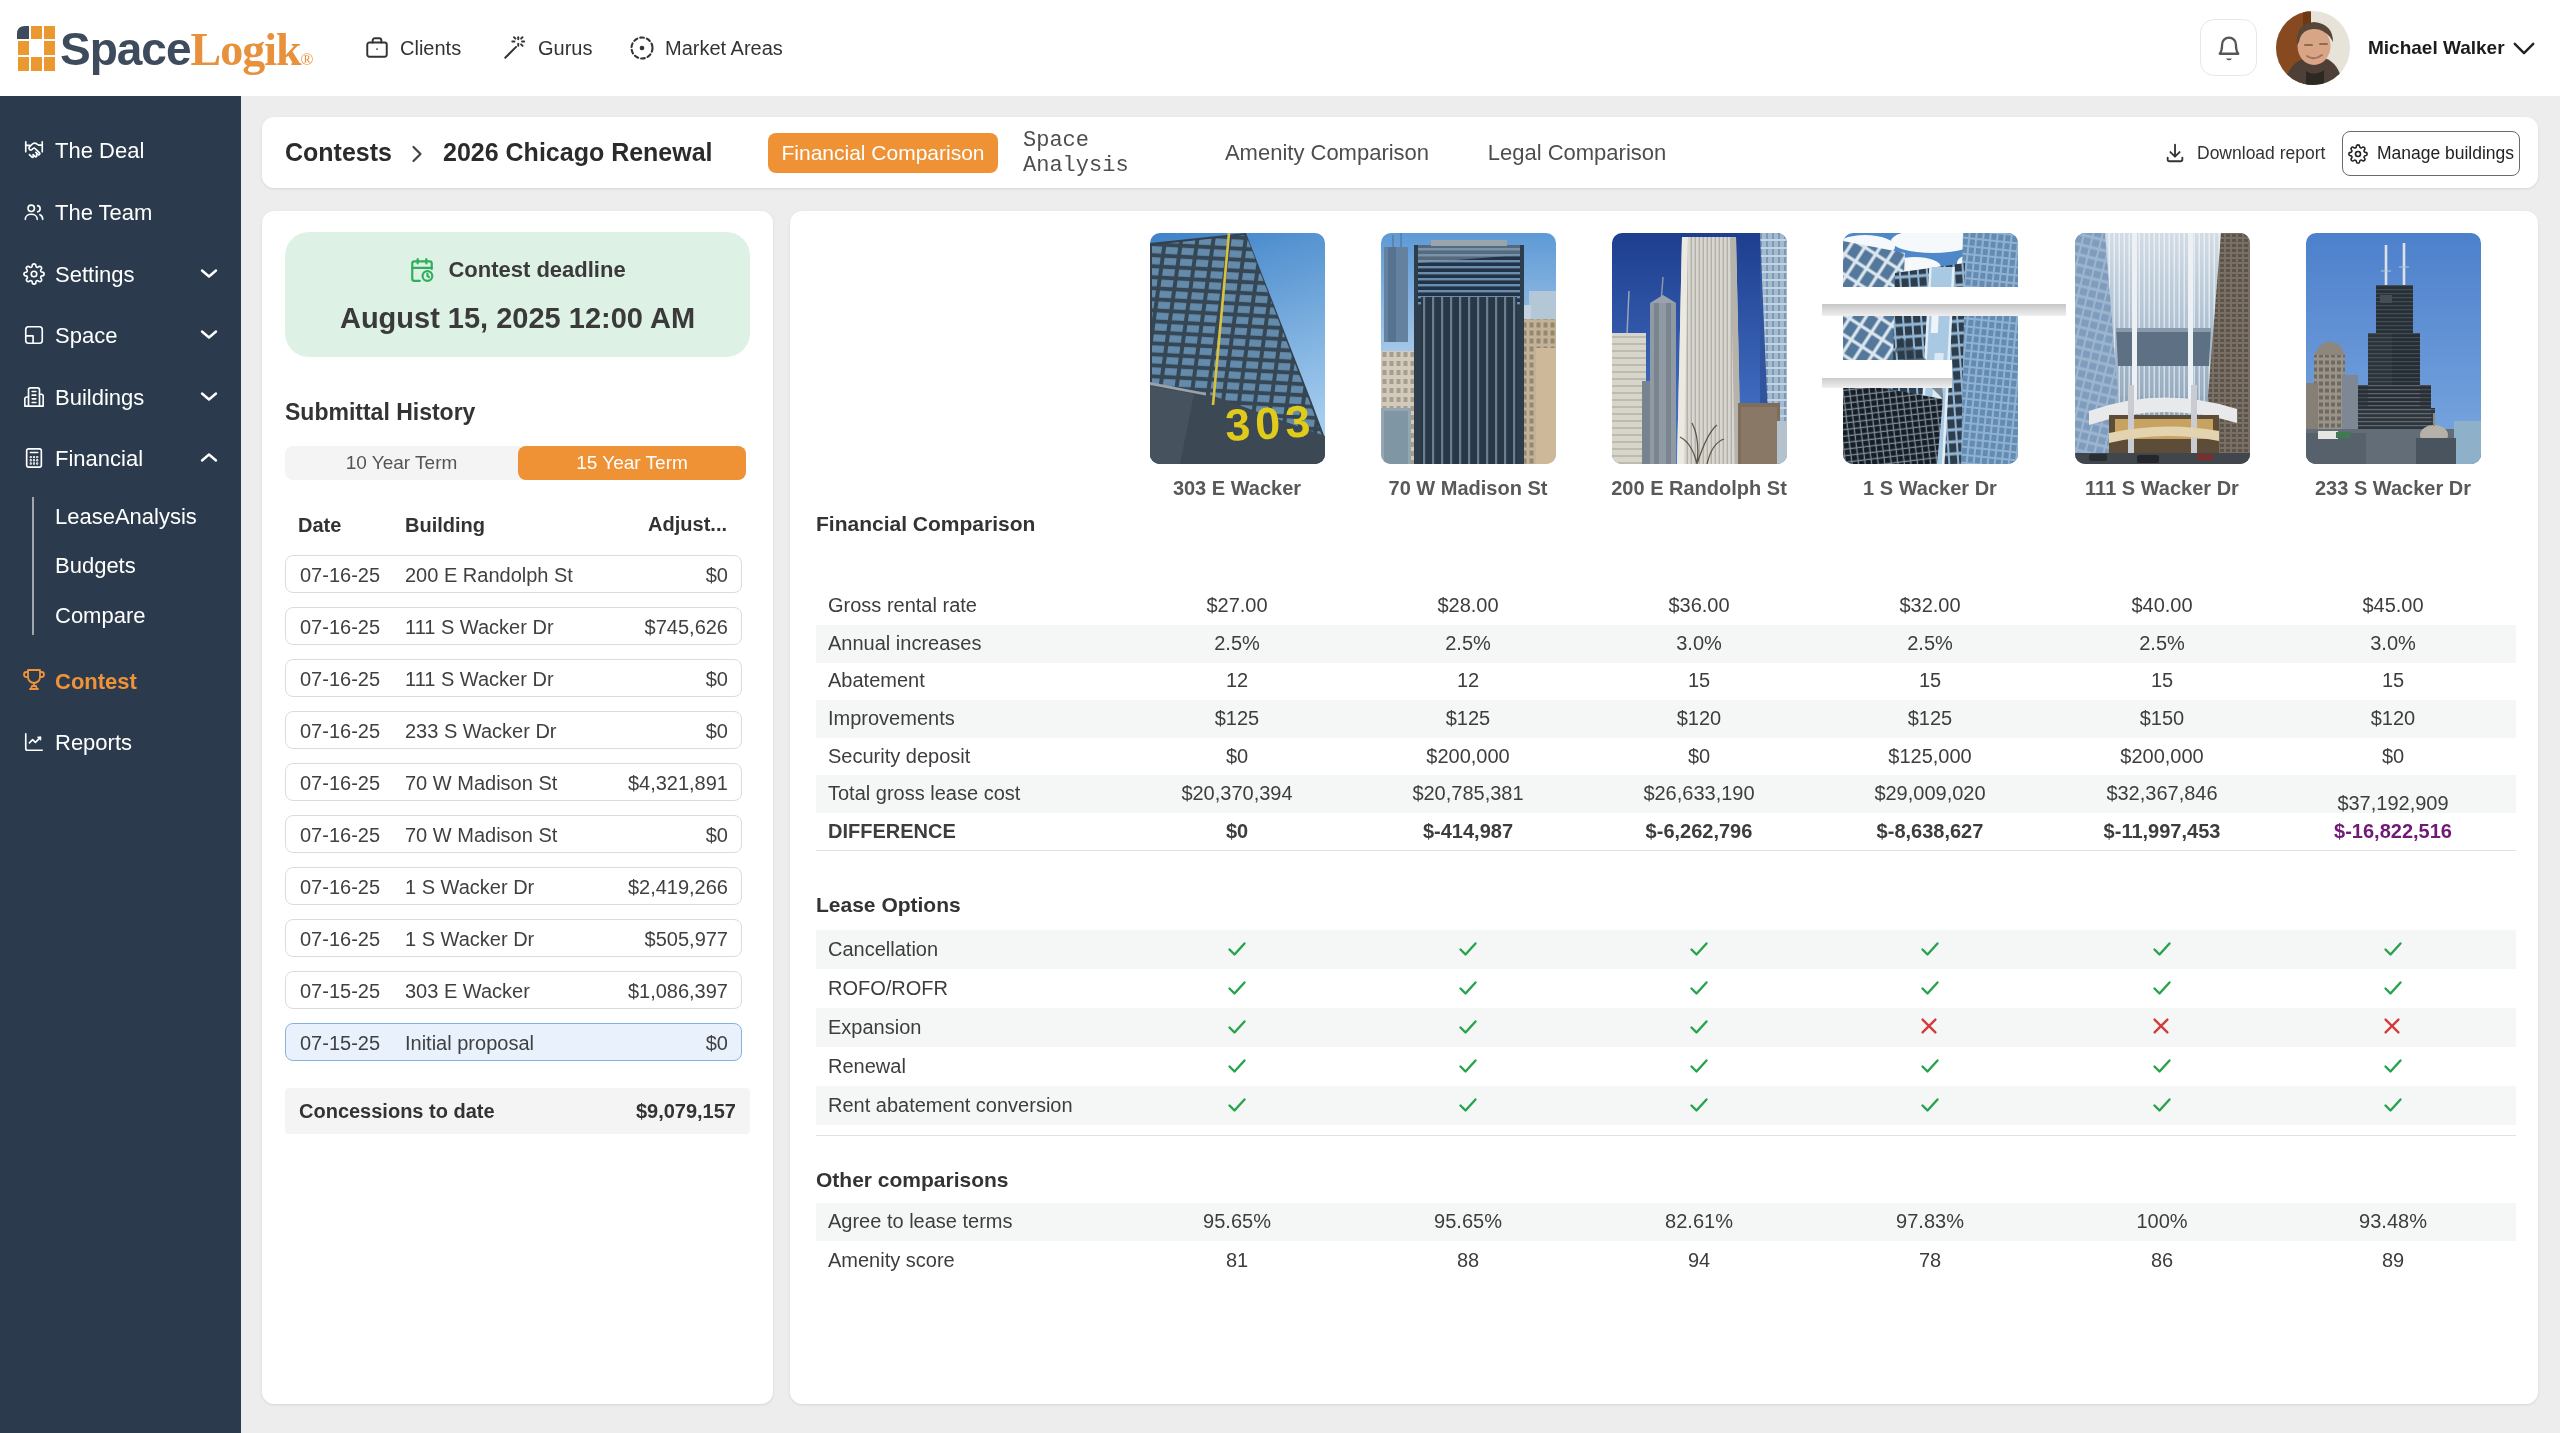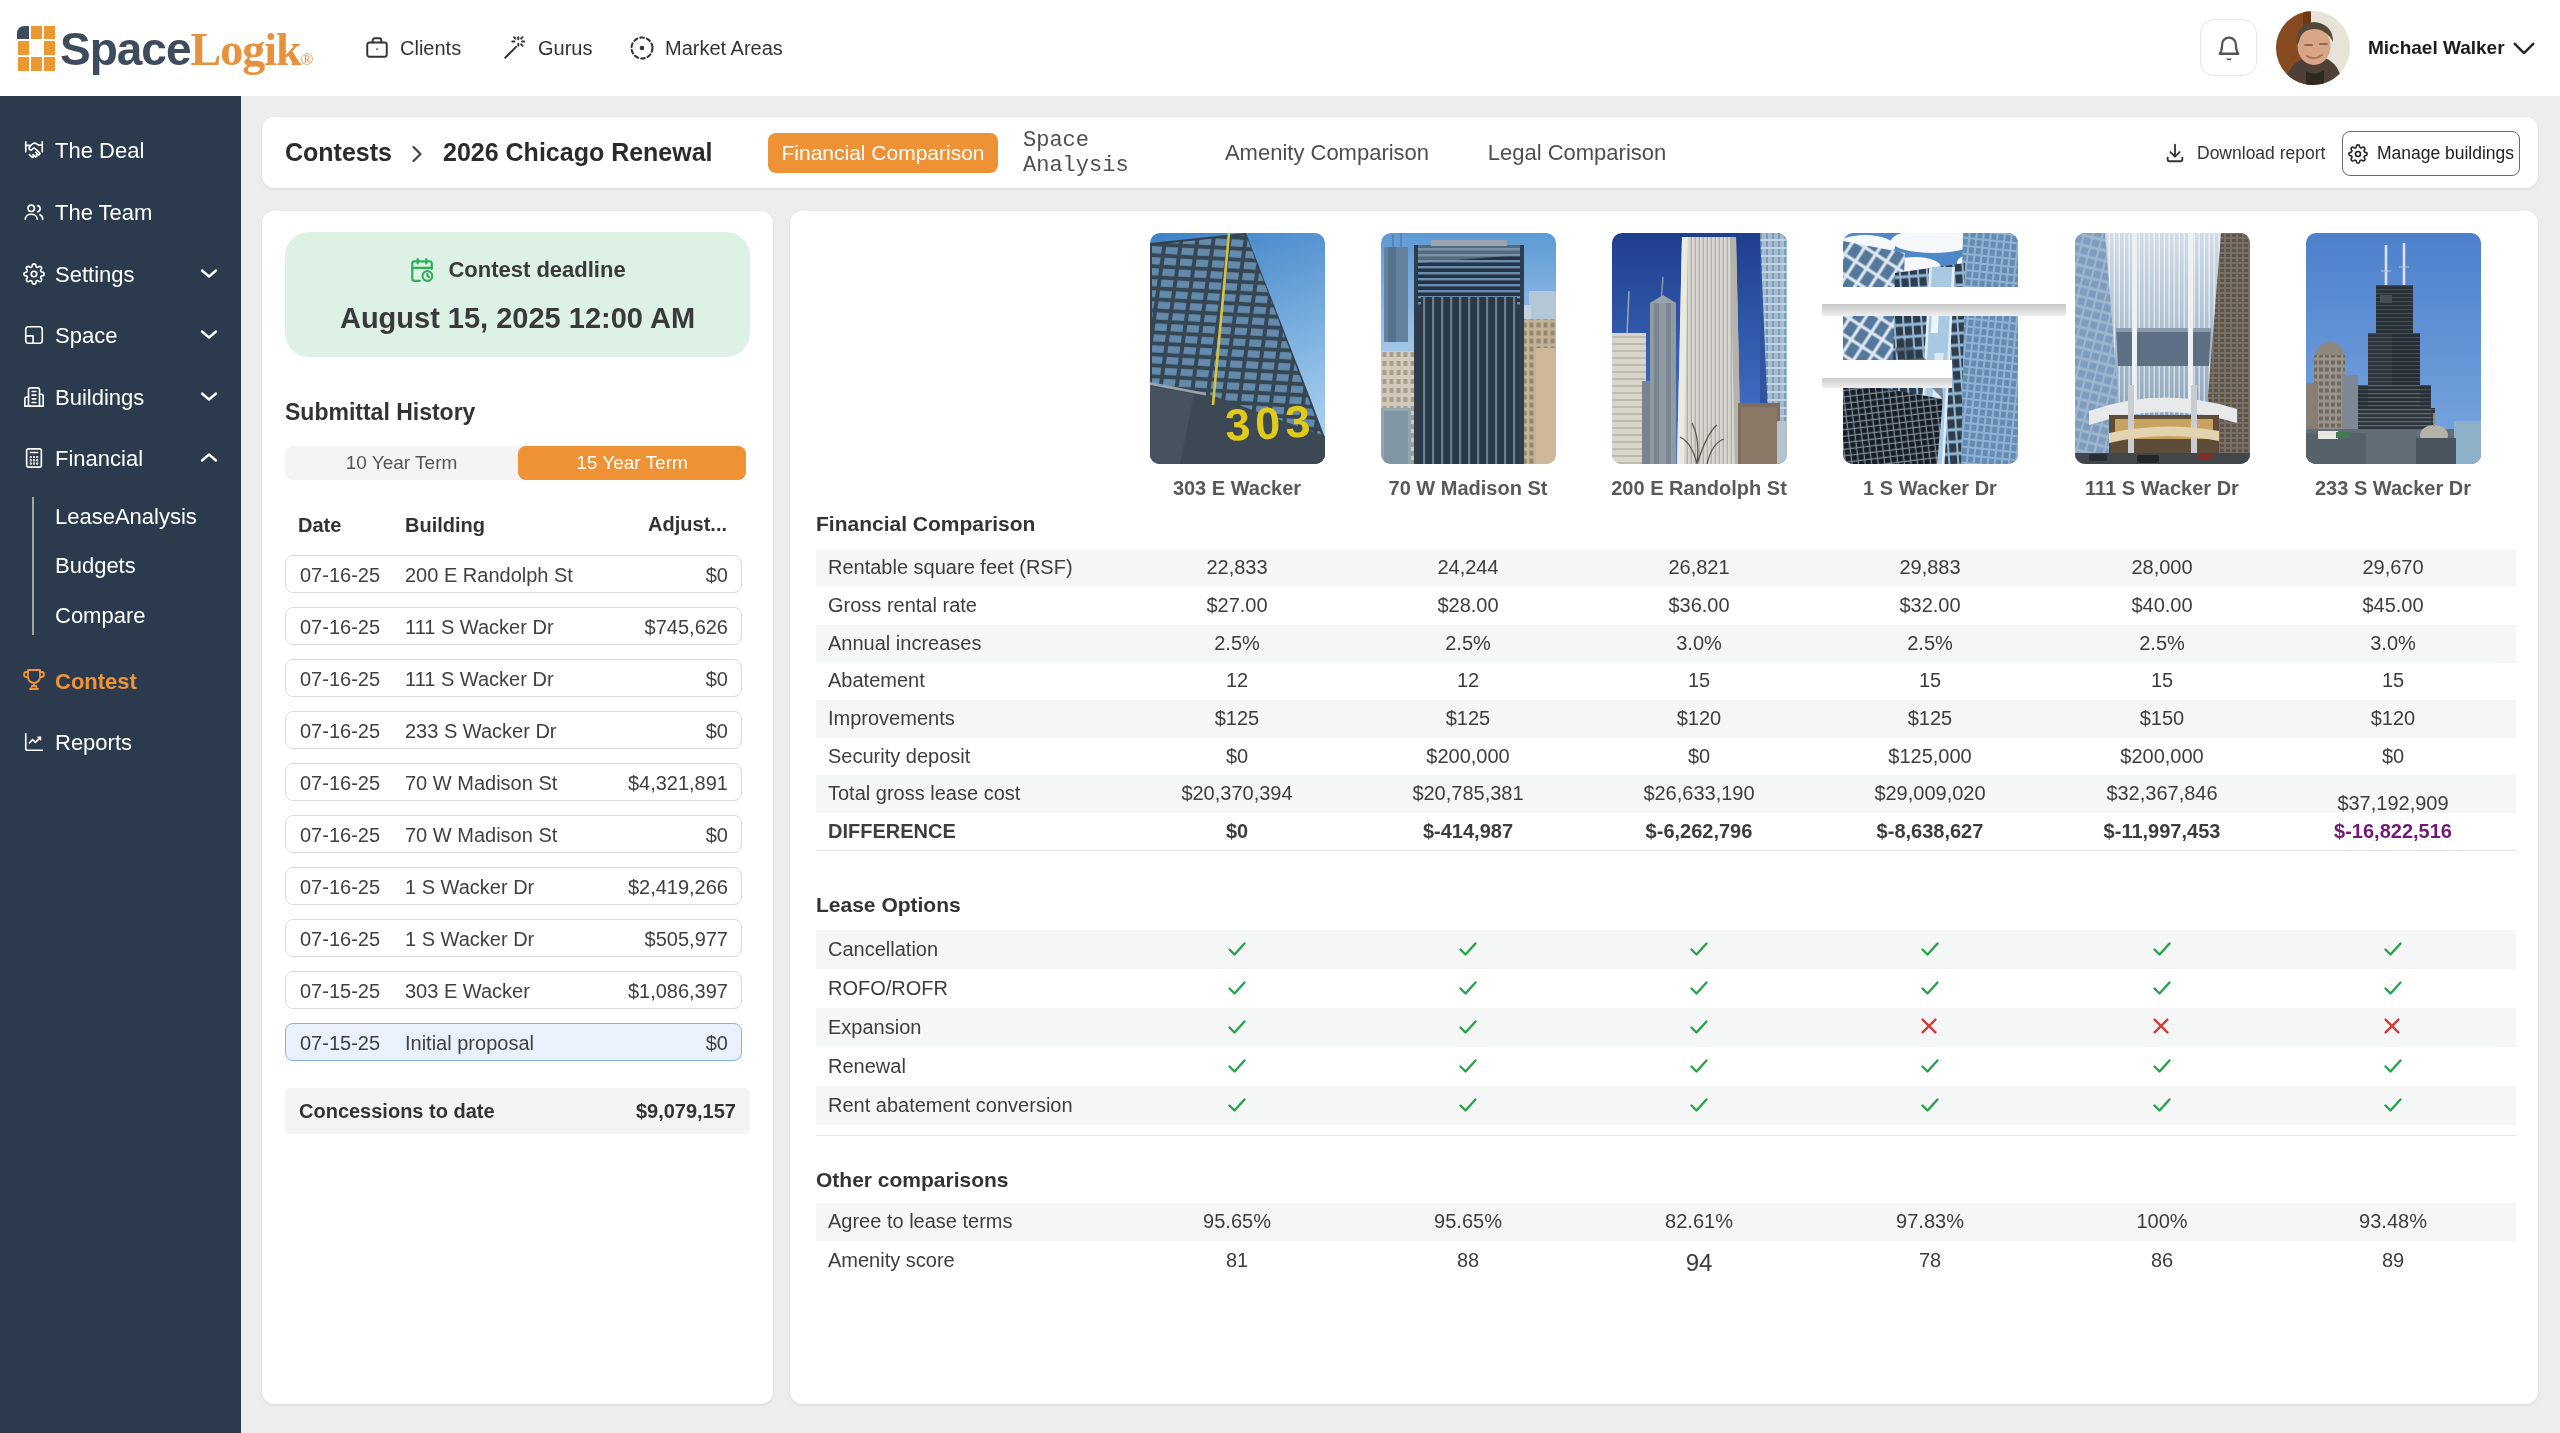--- a/index.html
+++ b/index.html
@@ -522,29 +522,20 @@
     <div class="abs" style="left:1032px; top:93px; width:244px; height:12px; background:linear-gradient(#c6c6c6,#efefef);"></div>
     <div class="abs" style="left:1032px; top:149px; width:130px; height:18px; background:#ffffff;"></div>
     <div class="abs" style="left:1032px; top:167px; width:130px; height:10px; background:linear-gradient(#cccccc,#efefef);"></div>
     <div class="abs" style="left:331px; top:266px; width:232px; text-align:center; font-size:20px; font-weight:bold; color:#595959;">303 E Wacker</div>
     <div class="abs" style="left:562px; top:266px; width:232px; text-align:center; font-size:20px; font-weight:bold; color:#595959;">70 W Madison St</div>
     <div class="abs" style="left:793px; top:266px; width:232px; text-align:center; font-size:20px; font-weight:bold; color:#595959;">200 E Randolph St</div>
     <div class="abs" style="left:1024px; top:266px; width:232px; text-align:center; font-size:20px; font-weight:bold; color:#595959;">1 S Wacker Dr</div>
     <div class="abs" style="left:1256px; top:266px; width:232px; text-align:center; font-size:20px; font-weight:bold; color:#595959;">111 S Wacker Dr</div>
     <div class="abs" style="left:1487px; top:266px; width:232px; text-align:center; font-size:20px; font-weight:bold; color:#595959;">233 S Wacker Dr</div>
     <div class="abs" style="left:26px; top:301px; font-size:21px; font-weight:bold; color:#333;">Financial Comparison</div>
-    <div class="abs" style="left:26px; top:338px; width:1700px; height:38px; background:#f5f6f6; ">
-      <div class="abs" style="left:12px; top:7px; font-size:20px; color:#3d3d3d;">Rentable square feet (RSF)</div>
-      <div class="abs" style="left:306px; top:7px; width:230px; text-align:center; font-size:20px; color:#3d3d3d;">22,833</div>
-      <div class="abs" style="left:537px; top:7px; width:230px; text-align:center; font-size:20px; color:#3d3d3d;">24,244</div>
-      <div class="abs" style="left:768px; top:7px; width:230px; text-align:center; font-size:20px; color:#3d3d3d;">26,821</div>
-      <div class="abs" style="left:999px; top:7px; width:230px; text-align:center; font-size:20px; color:#3d3d3d;">29,883</div>
-      <div class="abs" style="left:1231px; top:7px; width:230px; text-align:center; font-size:20px; color:#3d3d3d;">28,000</div>
-      <div class="abs" style="left:1462px; top:7px; width:230px; text-align:center; font-size:20px; color:#3d3d3d;">29,670</div>
-    </div>
     <div class="abs" style="left:26px; top:376px; width:1700px; height:38px; ">
       <div class="abs" style="left:12px; top:7px; font-size:20px; color:#3d3d3d;">Gross rental rate</div>
       <div class="abs" style="left:306px; top:7px; width:230px; text-align:center; font-size:20px; color:#3d3d3d;">$27.00</div>
       <div class="abs" style="left:537px; top:7px; width:230px; text-align:center; font-size:20px; color:#3d3d3d;">$28.00</div>
       <div class="abs" style="left:768px; top:7px; width:230px; text-align:center; font-size:20px; color:#3d3d3d;">$36.00</div>
       <div class="abs" style="left:999px; top:7px; width:230px; text-align:center; font-size:20px; color:#3d3d3d;">$32.00</div>
       <div class="abs" style="left:1231px; top:7px; width:230px; text-align:center; font-size:20px; color:#3d3d3d;">$40.00</div>
       <div class="abs" style="left:1462px; top:7px; width:230px; text-align:center; font-size:20px; color:#3d3d3d;">$45.00</div>
     </div>
     <div class="abs" style="left:26px; top:414px; width:1700px; height:38px; background:#f5f6f6; ">
@@ -715,19 +706,19 @@
       <div class="abs" style="left:537px; top:7px; width:230px; text-align:center; font-size:20px; color:#3d3d3d;">95.65%</div>
       <div class="abs" style="left:768px; top:7px; width:230px; text-align:center; font-size:20px; color:#3d3d3d;">82.61%</div>
       <div class="abs" style="left:999px; top:7px; width:230px; text-align:center; font-size:20px; color:#3d3d3d;">97.83%</div>
       <div class="abs" style="left:1231px; top:7px; width:230px; text-align:center; font-size:20px; color:#3d3d3d;">100%</div>
       <div class="abs" style="left:1462px; top:7px; width:230px; text-align:center; font-size:20px; color:#3d3d3d;">93.48%</div>
     </div>
     <div class="abs" style="left:26px; top:1031px; width:1700px; height:38px; ">
       <div class="abs" style="left:12px; top:7px; font-size:20px; color:#3d3d3d;">Amenity score</div>
       <div class="abs" style="left:306px; top:7px; width:230px; text-align:center; font-size:20px; color:#3d3d3d;">81</div>
       <div class="abs" style="left:537px; top:7px; width:230px; text-align:center; font-size:20px; color:#3d3d3d;">88</div>
-      <div class="abs" style="left:768px; top:7px; width:230px; text-align:center; font-size:24px; color:#3d3d3d;">94</div>
+      <div class="abs" style="left:768px; top:7px; width:230px; text-align:center; font-size:20px; color:#3d3d3d;">94</div>
       <div class="abs" style="left:999px; top:7px; width:230px; text-align:center; font-size:20px; color:#3d3d3d;">78</div>
       <div class="abs" style="left:1231px; top:7px; width:230px; text-align:center; font-size:20px; color:#3d3d3d;">86</div>
       <div class="abs" style="left:1462px; top:7px; width:230px; text-align:center; font-size:20px; color:#3d3d3d;">89</div>
     </div>
   </div>
 </div>
 
 </body></html>

